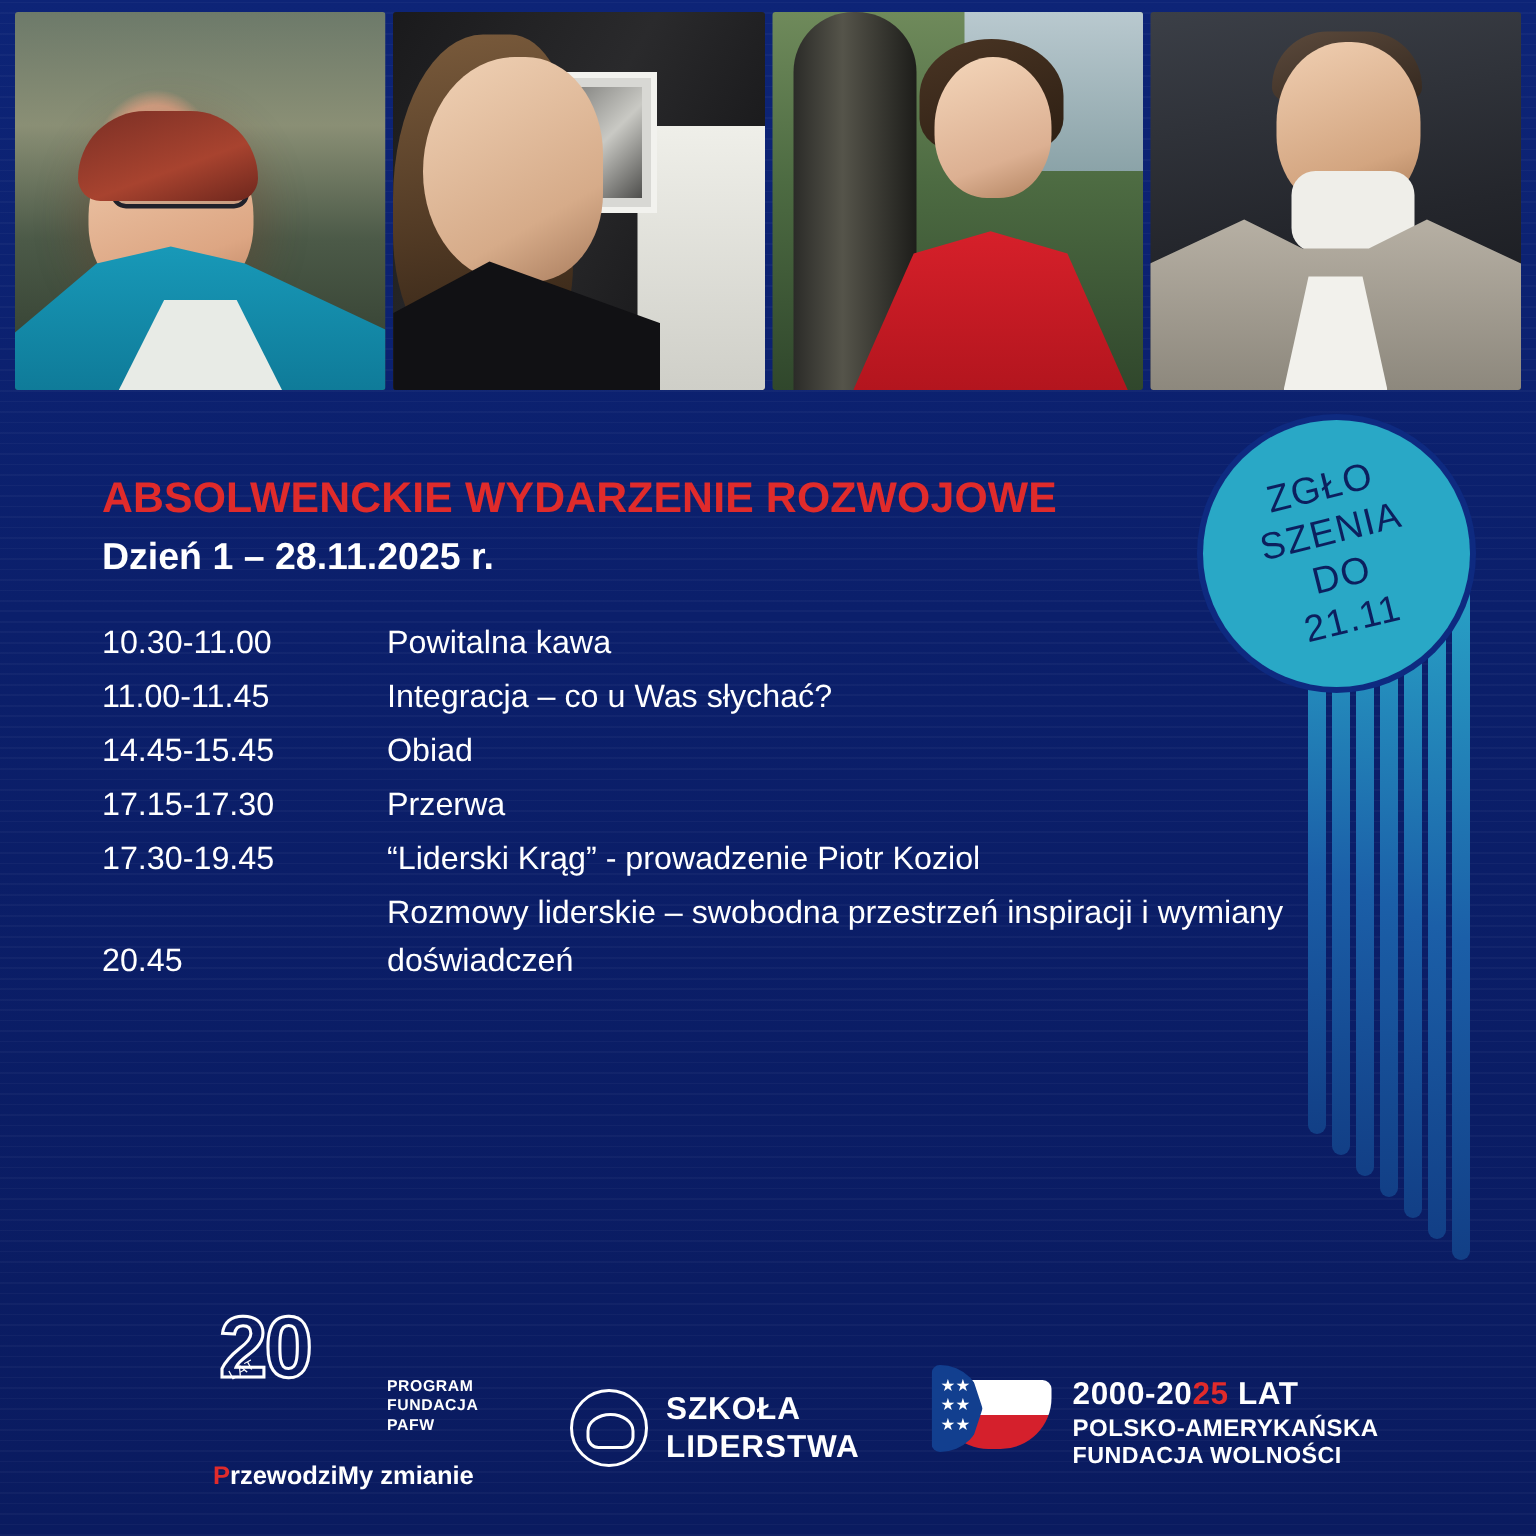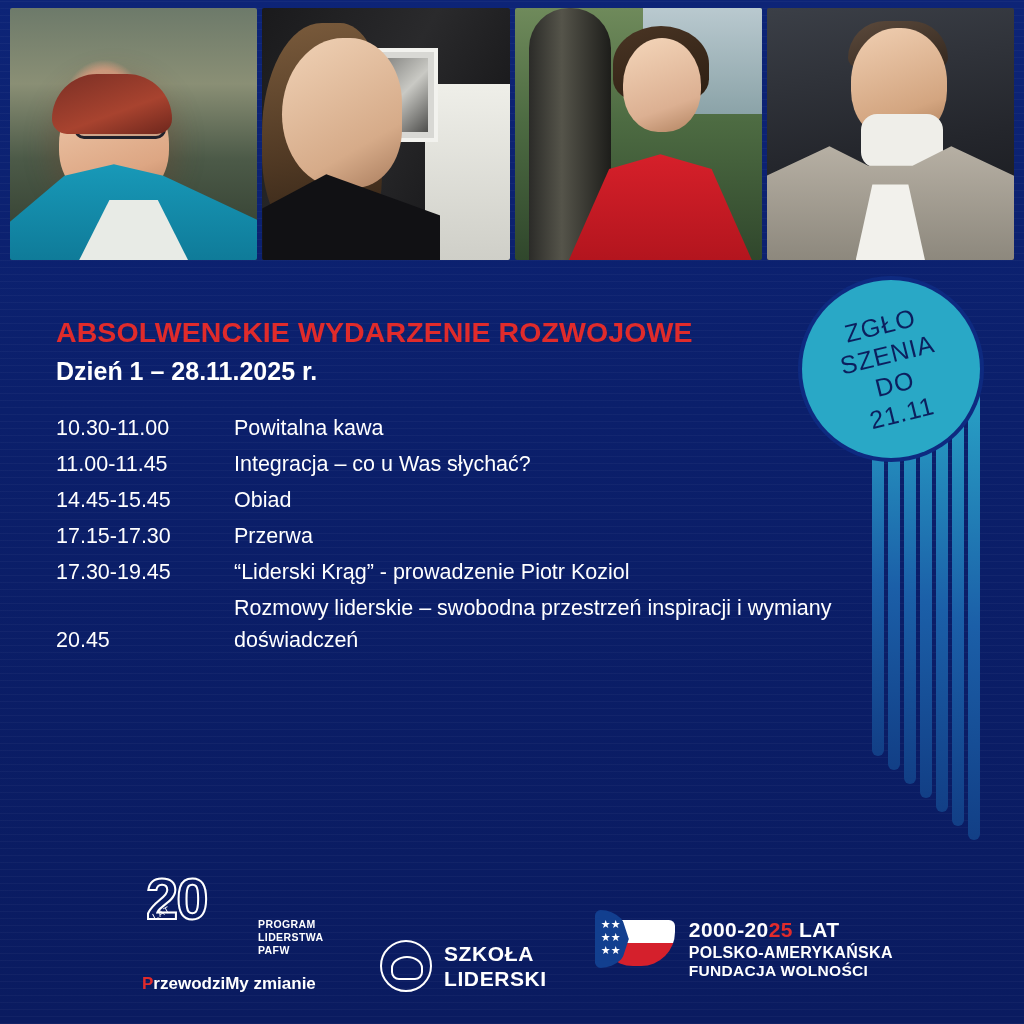--- a/index.html
+++ b/index.html
@@ -217,21 +217,21 @@
     left: 36%; bottom: 0;
     width: 28%; height: 30%;
     background: #f2f1ec;
     clip-path: polygon(24% 0%, 76% 0%, 100% 100%, 0% 100%);
   }
 
   
   .content {
     position: relative;
     z-index: 3;
-    padding: 30px 0 0 4px;
+    padding: 30px 0 0 16px;
   }
   .title {
     color: #e02b2b;
     font-weight: bold;
     font-size: 28.5px;
     letter-spacing: 0.1px;
     margin: 18px 0 0 52px;
   }
   .subtitle {
     color: #ffffff;
@@ -254,20 +254,21 @@
     width: 178px;
     flex: 0 0 178px;
     line-height: 32px;
     white-space: nowrap;
   }
   .desc {
     color: #ffffff;
     font-size: 21.5px;
     line-height: 32px;
     max-width: 640px;
+    margin-left: 12px;
   }
 
   
   .badge-wrap {
     position: absolute;
     right: 10px;
     top: 272px;
     width: 230px;
     height: 500px;
     z-index: 4;
@@ -363,21 +364,21 @@
     font-size: 17px;
     font-weight: bold;
     white-space: nowrap;
   }
   .logo-20 .tag .red { color: #e02b2b; }
   .logo-szkola {
     display: flex;
     align-items: center;
     gap: 12px;
     color: #ffffff;
-    margin-bottom: 4px;
+    margin-bottom: 18px;
   }
   .logo-szkola .mark {
     width: 48px; height: 48px;
     border-radius: 50%;
     border: 2px solid #ffffff;
     position: relative;
   }
   .logo-szkola .mark::before {
     content: "";
     position: absolute;
@@ -530,33 +531,33 @@
     </div>
   </div>
 
   <div class="logos">
 
     <div class="logo-20">
       <div class="lat">LAT</div>
       <div class="num">20</div>
       <div class="prog">
         <div>PROGRAM</div>
-        <div>LIDERSTWA</div>
+        <div>FUNDACJA</div>
         <div>PAFW</div>
       </div>
       <div class="tag">
         <span class="red">P</span><span>rzewodziMy zmianie</span>
       </div>
     </div>
 
     <div class="logo-szkola">
       <div class="mark"></div>
       <div class="txt">
         <div>SZKOŁA</div>
-        <div>LIDERSKI</div>
+        <div>LIDERSTWA</div>
       </div>
     </div>
 
     <div class="logo-pafw">
       <div class="pafw-flag">
         <div class="shield"></div>
         <div class="blue"></div>
         <div class="stars">★★<br>★★<br>★★</div>
       </div>
       <div class="pafw-txt">

